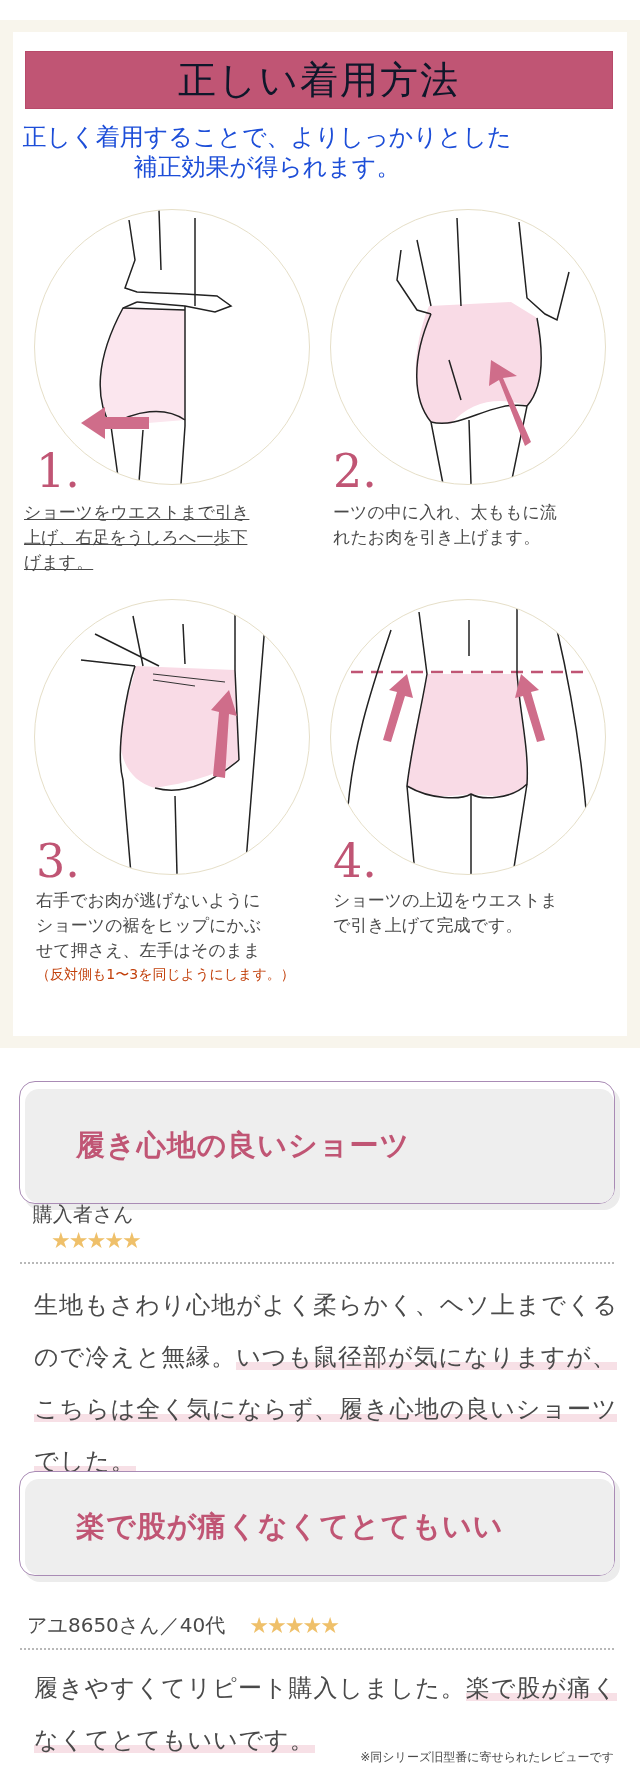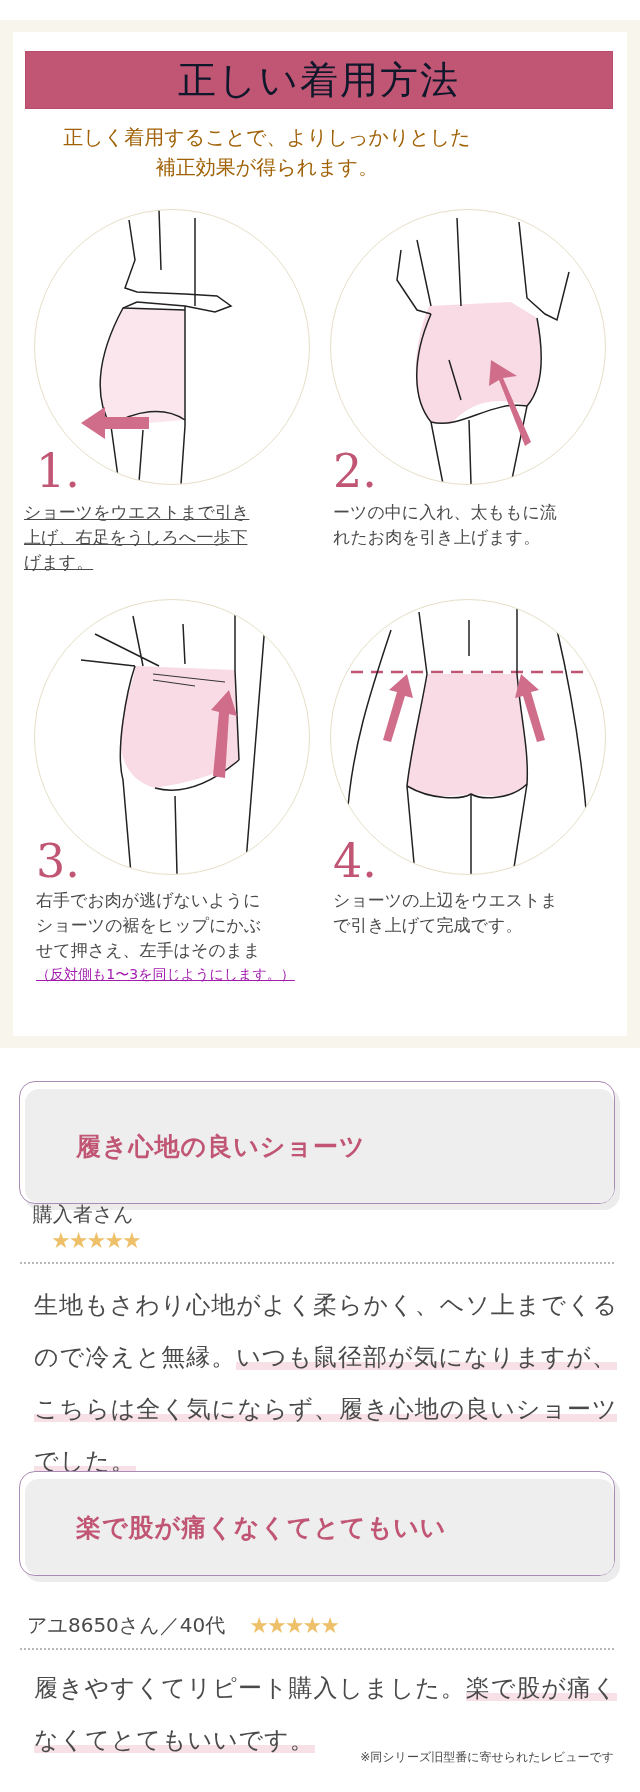--- a/index.html
+++ b/index.html
@@ -8,39 +8,39 @@
     font-family: "DejaVu Sans", "Liberation Sans", sans-serif; color: #4a4a4a;
   }
   .cream { position: absolute; left: 0; top: 20px; width: 640px; height: 1028px; background: #f8f5ec; }
   .panel { position: absolute; left: 13px; top: 32px; width: 614px; height: 1004px; background: #ffffff; }
   .title-bar {
     position: absolute; left: 12px; top: 19px; width: 588px; height: 58px;
     background: #c05574; box-shadow: inset 0 0 0 1px #b84a6a;
     display: flex; align-items: center; justify-content: center;
   }
   .title-text { color: #0f172a; font-family: "DejaVu Serif", "Liberation Serif", serif; font-size: 38px; letter-spacing: 2px; }
-  .intro { position: absolute; left: 0; top: 90px; width: 508px; text-align: center; font-size: 20px; line-height: 30px; color: #a16207; }
+  .intro { position: absolute; left: 0; top: 90px; width: 508px; text-align: center; font-size: 24px; line-height: 30px; color: #1d4ed8; }
   .circle {
     position: absolute; width: 274px; height: 274px; border-radius: 50%;
     border: 1.5px solid #e6dfc8; background: #fff; overflow: hidden;
   }
   .circle svg { width: 100%; height: 100%; display: block; }
   .num { position: absolute; font-family: "DejaVu Serif", "Liberation Serif", serif; font-size: 46px; color: #c05574; line-height: 1; }
   .desc { position: absolute; font-size: 17px; line-height: 25px; color: #4a4a4a; width: 270px; }
-  .note { font-size: 14px; line-height: 22px; color: #a21caf; display: block; text-decoration: underline; }
+  .note { font-size: 14px; line-height: 22px; color: #c2410c; display: block; }
 
   .card {
     position: absolute; left: 19px; width: 596px; border: 1.5px solid #a98bb5; border-radius: 16px;
     background: #ffffff; box-shadow: 5px 6px 0 0 #ececec; box-sizing: border-box;
   }
   .card-inner {
     position: absolute; left: 5px; top: 7px; right: 0; bottom: 0; background: #eeeeee;
     border-radius: 14px 14px 14px 14px; display: flex; align-items: center;
   }
-  .card-title { margin-left: 51px; font-size: 25px; font-weight: bold; color: #c05574; letter-spacing: 1px; }
+  .card-title { margin-left: 51px; font-size: 29px; font-weight: bold; color: #c05574; letter-spacing: 1px; }
   .meta { position: absolute; left: 27px; font-size: 20px; color: #4a4a4a; display: flex; align-items: center; }
   .stars { color: #efc06a; font-size: 22px; letter-spacing: -2px; margin-left: 24px; }
   .dotline { position: absolute; left: 20px; width: 594px; border-top: 2px dotted #b8b8b8; }
   .review { position: absolute; left: 34px; width: 590px; font-size: 24px; line-height: 52px; color: #4a4a4a; letter-spacing: 1px; font-family: Liberation Mono, monospace; }
   .hl { background: linear-gradient(transparent 62%, #f7e0e6 62%, #f7e0e6 92%, transparent 92%); }
   .footnote { position: absolute; right: 26px; top: 1749px; font-size: 12px; color: #4a4a4a; }
 </style>
 </head>
 <body>
 

